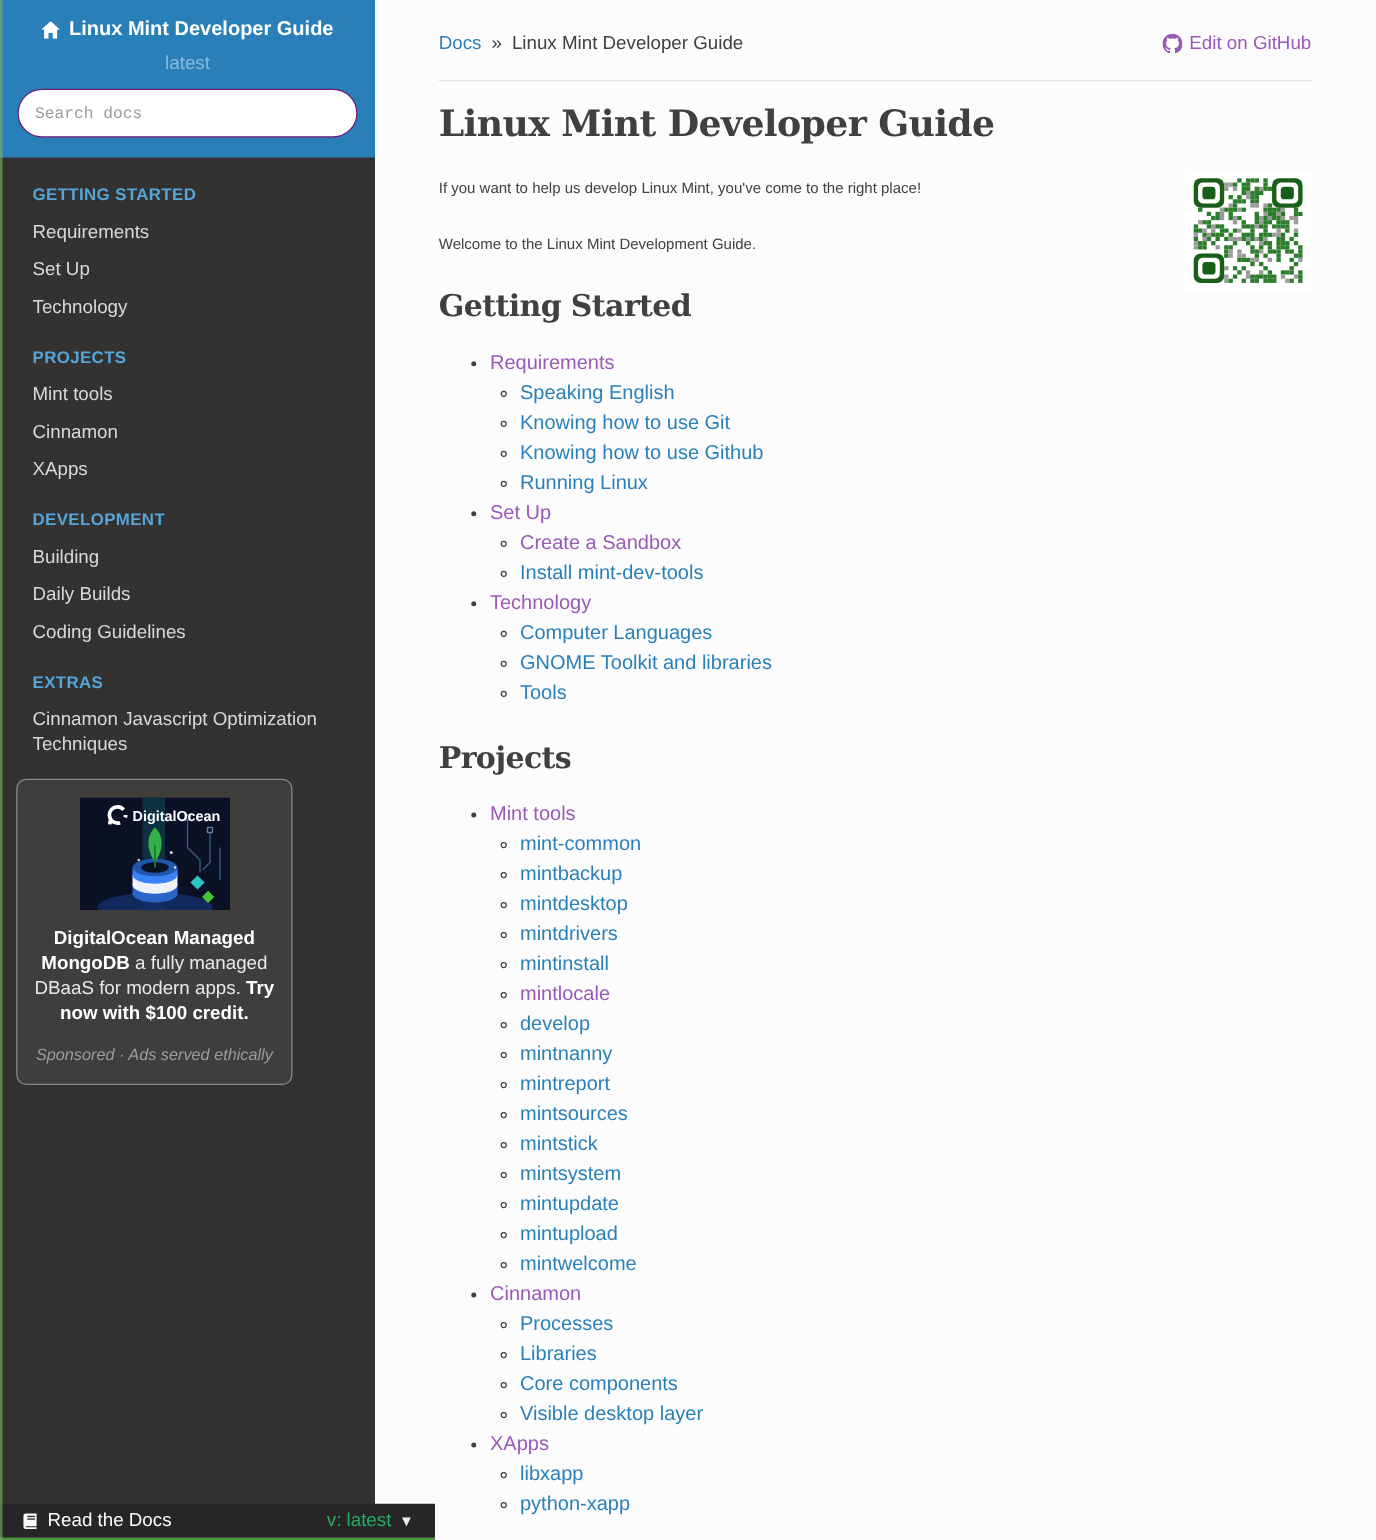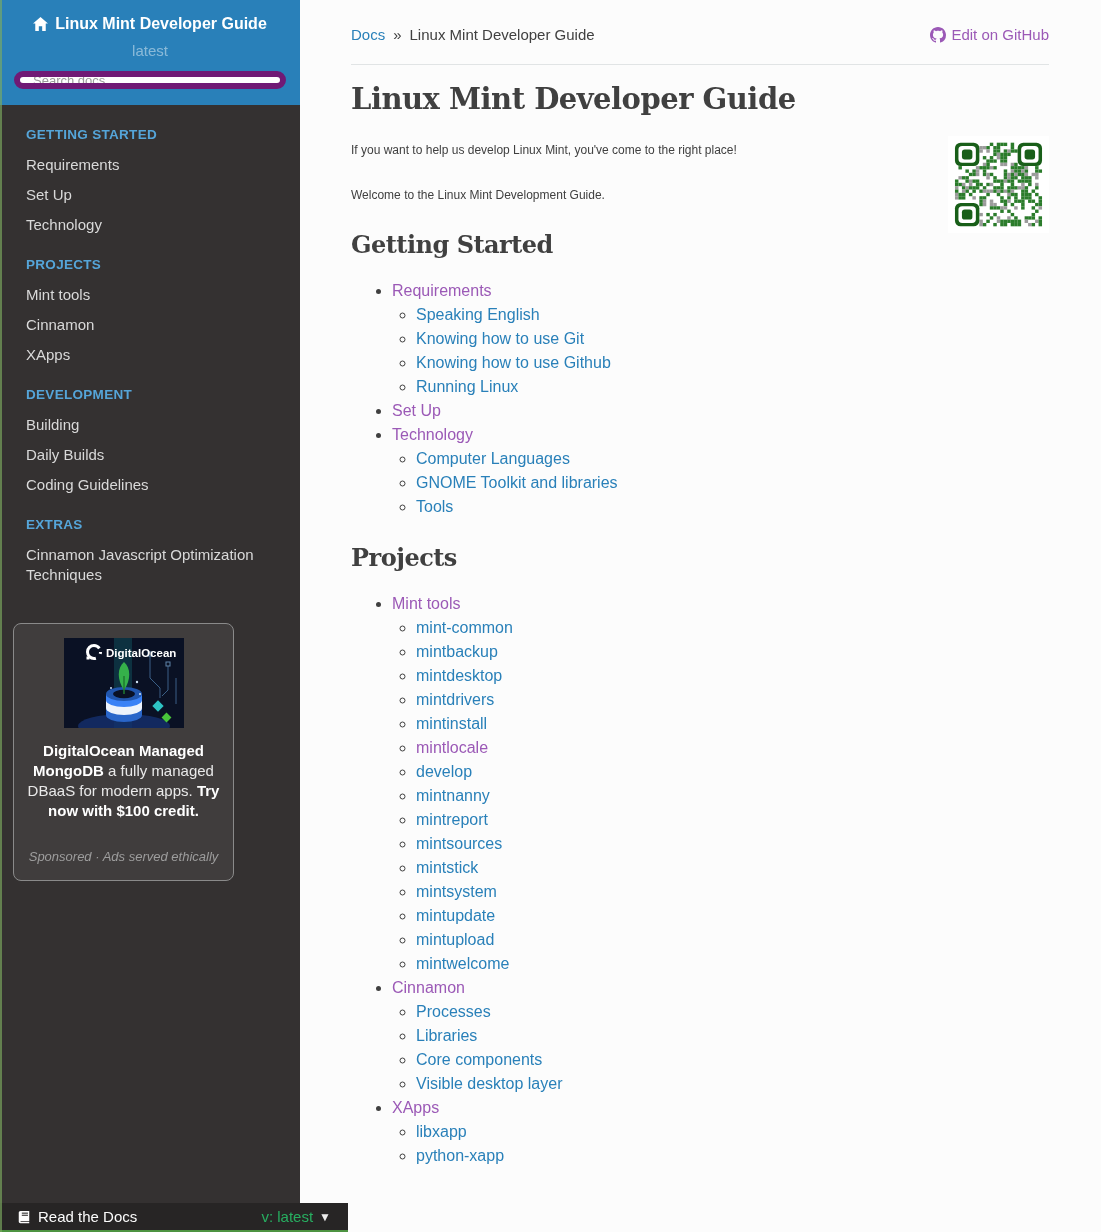--- a/index.html
+++ b/index.html
@@ -20,22 +20,22 @@
     background:#343131; z-index:5;
   }
   .side-header { background:#2980b9; padding:15px 14px 16px; }
   .side-title {
     display:flex; justify-content:center; align-items:center; gap:7px;
     color:#ffffff; font-weight:700; font-size:16px; text-decoration:none;
   }
   .side-title svg { flex:0 0 auto; }
   .side-version { text-align:center; color:rgba(255,255,255,.45); font-size:15px; margin:9px 0 12px; }
   .search-input {
-    display:block; width:100%; height:18px; border-radius:50px; border:6px solid #701a75;
-    padding:0 13px; font-size:13px; color:#404040; outline:none; font-family:Liberation Sans, sans-serif;
+    display:block; width:100%; height:39px; border-radius:50px; border:1px solid #701a75;
+    padding:0 13px; font-size:13px; color:#404040; outline:none; font-family:Liberation Mono, monospace;
     background:#ffffff;
   }
   .search-input::placeholder { color:#9b9b9b; }
 
   .side-nav { padding-top:5px; }
   .nav-caption {
     color:#55a5d9; font-weight:700; font-size:13.5px; letter-spacing:.3px;
     padding:17px 26px 8px; text-transform:uppercase;
   }
   .nav-link {
@@ -45,21 +45,21 @@
 
   
   .ad-box {
     position:absolute; left:13px; top:623px; width:221px;
     background:#403d3d; border:1px solid #8a8a8a; border-radius:8px;
     padding:14px 10px 16px; text-align:center; z-index:6;
   }
   .ad-img { width:120px; height:90px; margin:0 auto; display:block; }
   .ad-text { color:#e9e9e9; font-size:15px; line-height:20px; margin-top:13px; }
   .ad-text b { color:#ffffff;text-align:right; }
-  .ad-sponsor { color:#9d9d9d; font-style:italic; font-size:13px; margin-top:28px; }
+  .ad-sponsor { color:#9d9d9d; font-style:italic; font-size:13px; margin-top:15px; }
 
   
   .rtd-bar {
     position:absolute; left:0; bottom:0; width:348px; height:29px;
     background:#272525; display:flex; align-items:center; padding:0 17px;
     border-bottom:2px solid #4d9341; z-index:7;
   }
   .rtd-label { color:#fcfcfc; font-size:15px; display:flex; align-items:center; gap:7px; text-decoration:none; }
   .rtd-version { margin-left:auto; color:#27ae60; font-size:15px; display:flex; align-items:center; gap:6px; cursor:pointer; }
   .rtd-caret { color:#ececec; font-size:12px; }
@@ -479,21 +479,24 @@
 
       <div id="doc-sections">
           <h2 class="section-heading">Getting Started</h2>
           <ul class="l1">
             <li><a class="doc-link purple" href="#">Requirements</a><ul class="l2">
                 <li><a class="doc-link blue" href="#">Speaking English</a></li>
                 <li><a class="doc-link blue" href="#">Knowing how to use Git</a></li>
                 <li><a class="doc-link blue" href="#">Knowing how to use Github</a></li>
                 <li><a class="doc-link blue" href="#">Running Linux</a></li>
               </ul></li>
-            <li><a class="doc-link purple" href="#">Set Up</a></li>
+            <li><a class="doc-link purple" href="#">Set Up</a><ul class="l2">
+                <li><a class="doc-link purple" href="#">Create a Sandbox</a></li>
+                <li><a class="doc-link blue" href="#">Install mint-dev-tools</a></li>
+              </ul></li>
             <li><a class="doc-link purple" href="#">Technology</a><ul class="l2">
                 <li><a class="doc-link blue" href="#">Computer Languages</a></li>
                 <li><a class="doc-link blue" href="#">GNOME Toolkit and libraries</a></li>
                 <li><a class="doc-link blue" href="#">Tools</a></li>
               </ul></li>
           </ul>
           <h2 class="section-heading">Projects</h2>
           <ul class="l1">
             <li><a class="doc-link purple" href="#">Mint tools</a><ul class="l2">
                 <li><a class="doc-link blue" href="#">mint-common</a></li>

